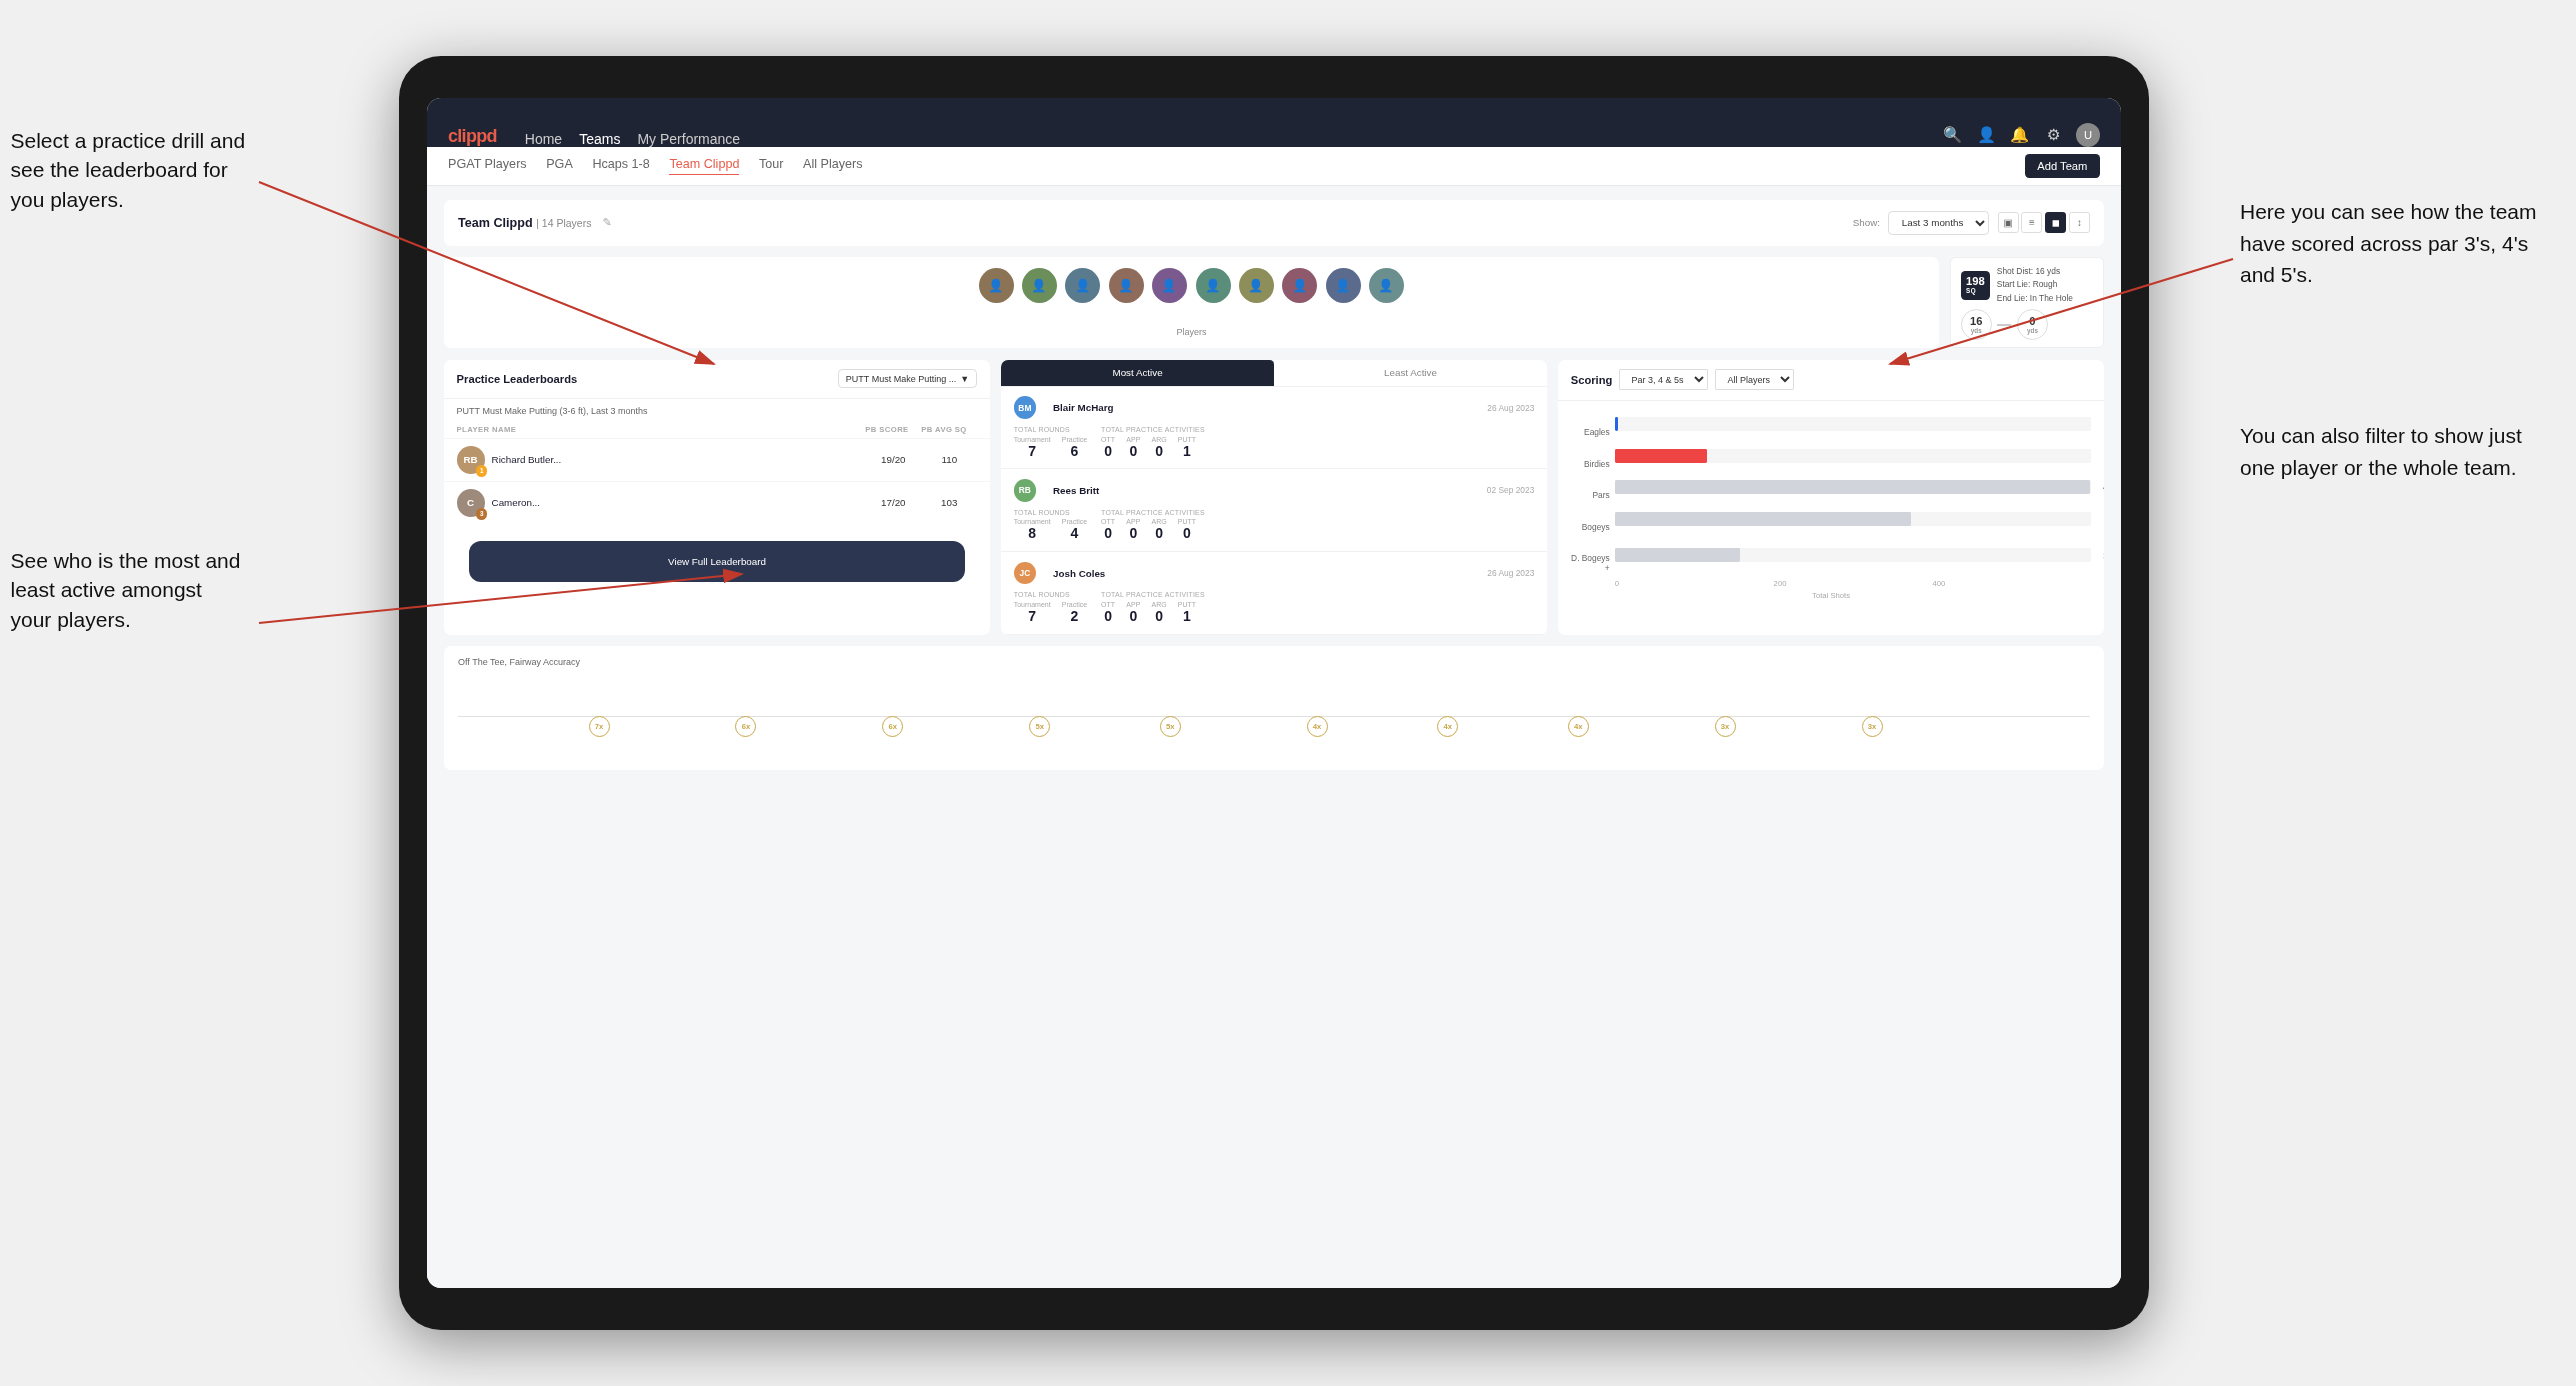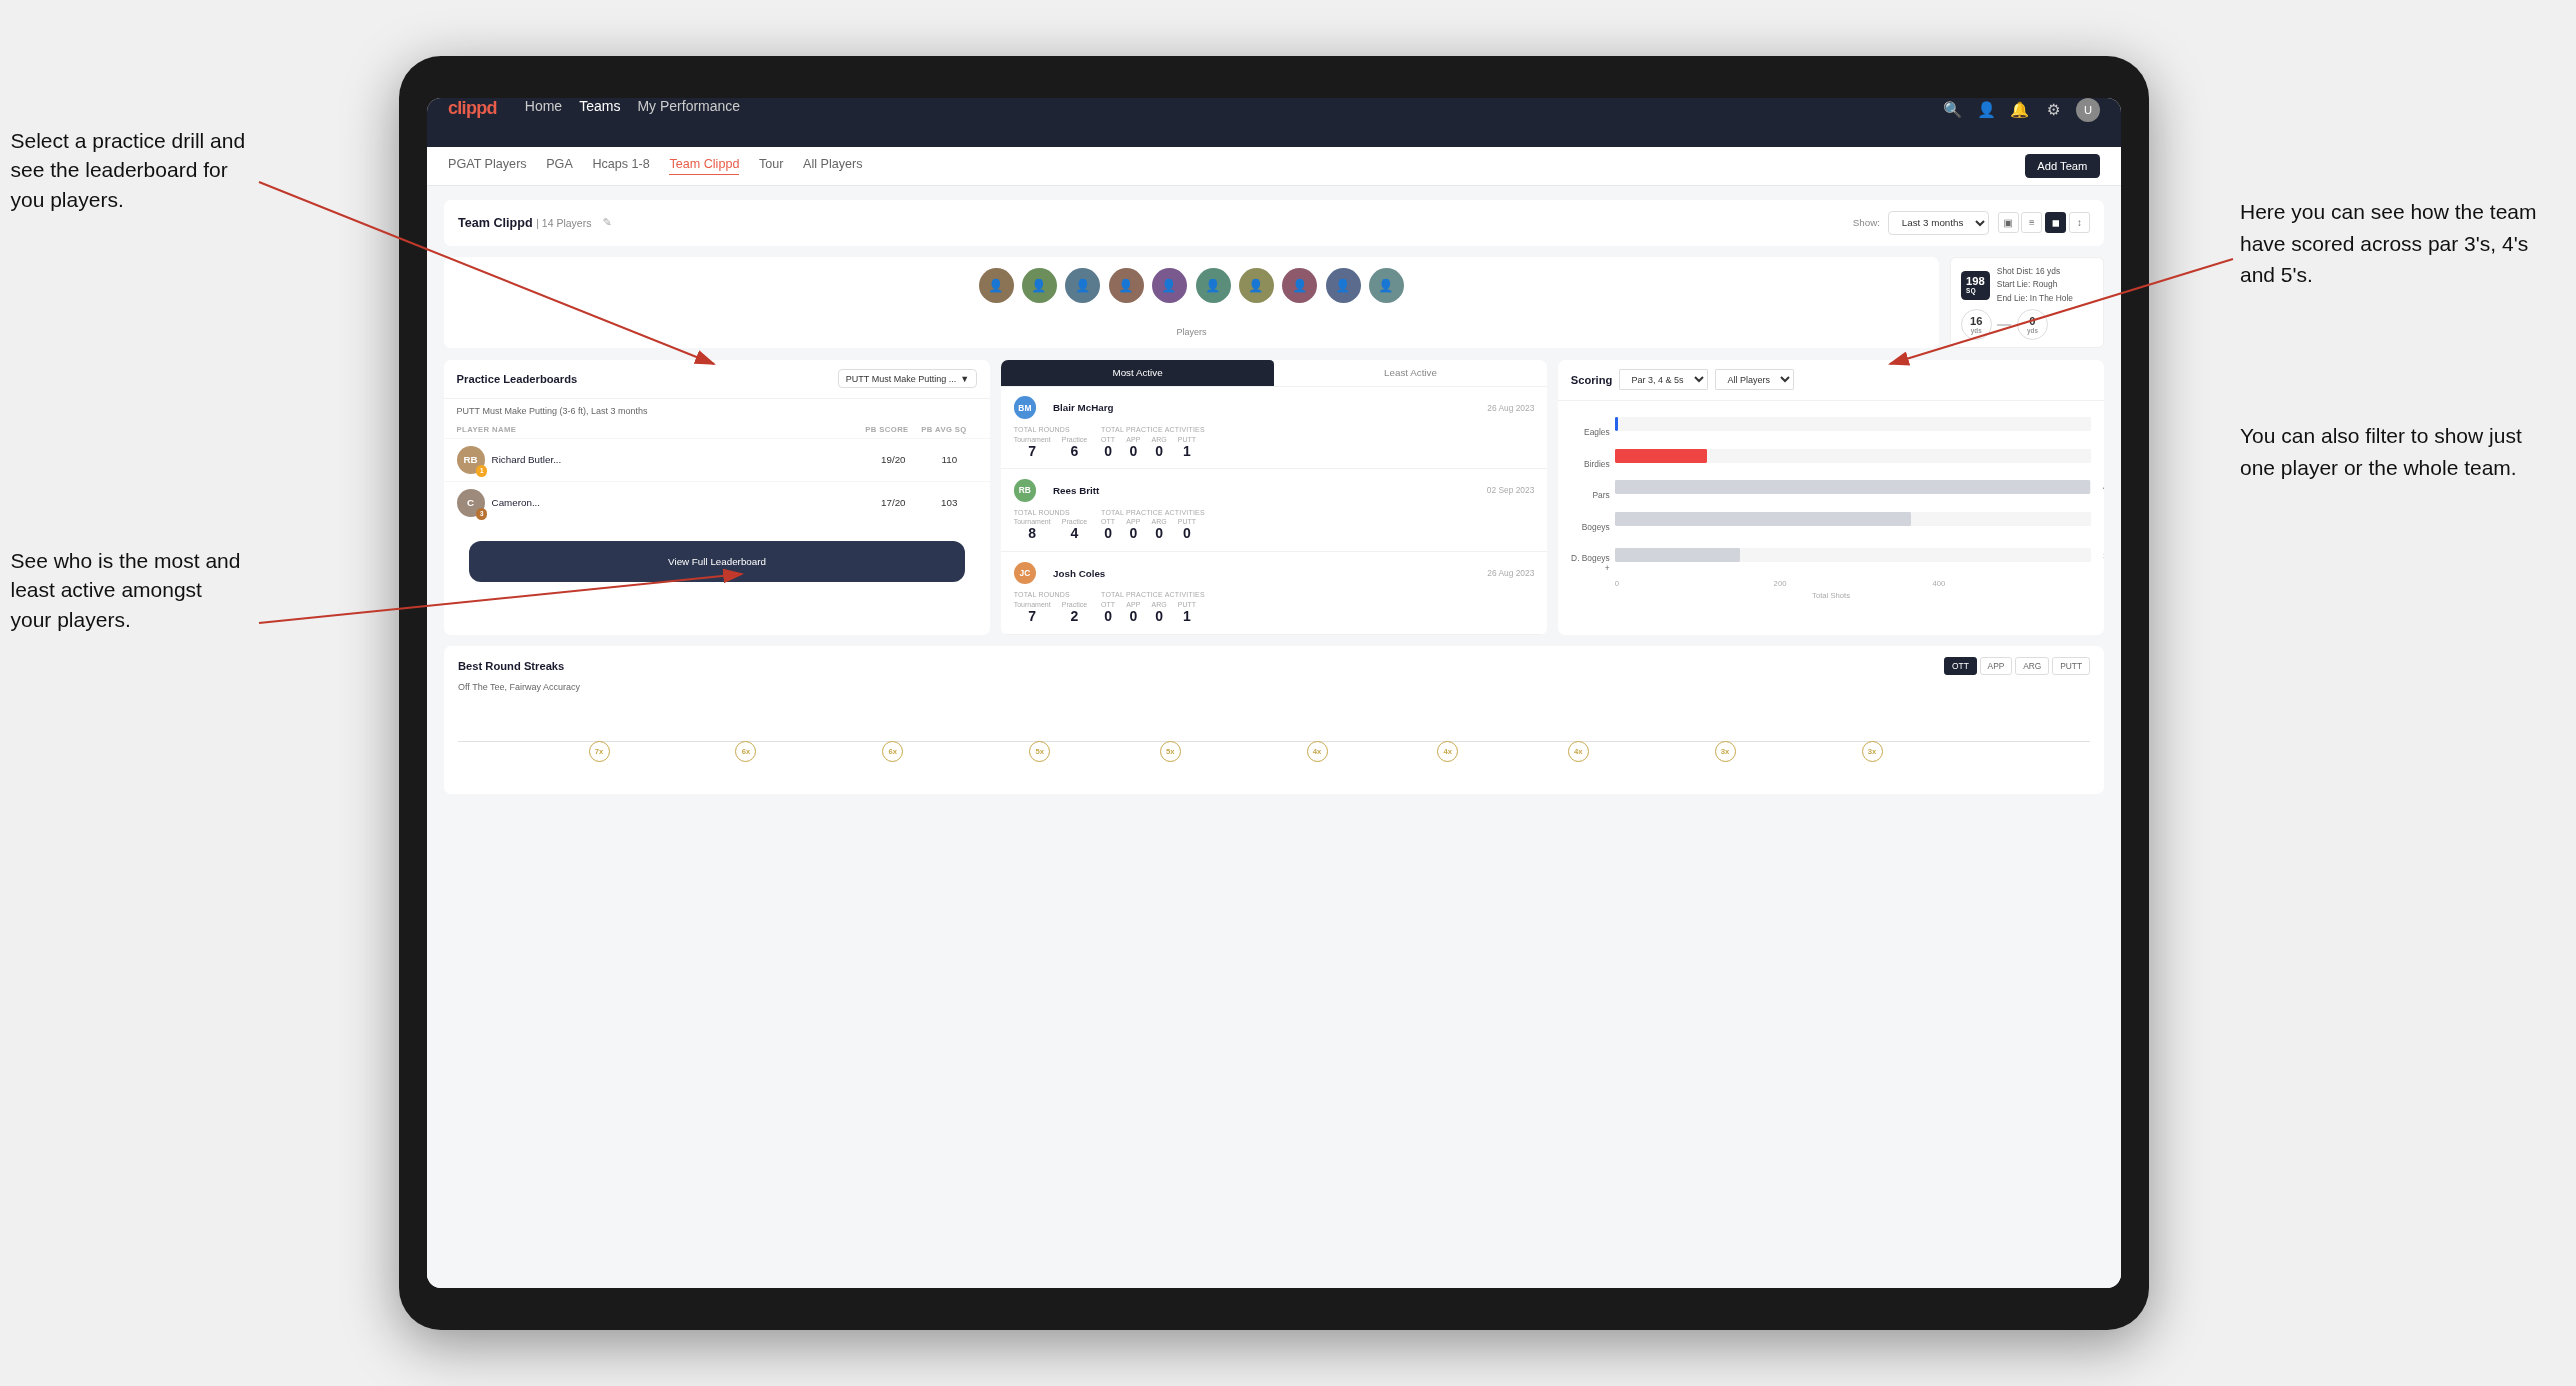--- a/index.html
+++ b/index.html
@@ -41,21 +41,21 @@
       border-radius: 14px;
       overflow: hidden;
       display: flex;
       flex-direction: column;
     }
 
     
     .top-nav {
       background: #1e2433;
       display: flex;
-      align-items: flex-start;
+      align-items: flex-end;
       padding: 0 21px;
       height: 49px;
       flex-shrink: 0;
       gap: 21px;
     }
 
     .logo {
       color: #e85d4a;
       font-size: 18px;
       font-weight: 700;
@@ -1149,29 +1149,20 @@
               <span class="chart-x-label">200</span>
               <span class="chart-x-label">400</span>
             </div>
             <div class="chart-bottom">Total Shots</div>
           </div>
         </div>
 
       </div>
 
       <div class="streaks-card">
-        <div class="streaks-header">
-          <span class="streaks-title">Best Round Streaks</span>
-          <div class="streaks-filter-btns">
-            <button class="filter-btn active">OTT</button>
-            <button class="filter-btn">APP</button>
-            <button class="filter-btn">ARG</button>
-            <button class="filter-btn">PUTT</button>
-          </div>
-        </div>
         <div class="streaks-subtitle">Off The Tee, Fairway Accuracy</div>
         <div class="streaks-chart">
           <div class="streak-line" style="top:50%;"></div>
 
           <div class="streak-dot" style="left:8%; bottom:21px;">
             <div class="streak-dot-circle">7x</div>
             <div class="streak-dot-line" style="height:21px;"></div>
           </div>
           <div class="streak-dot" style="left:17%; bottom:21px;">
             <div class="streak-dot-circle">6x</div>

